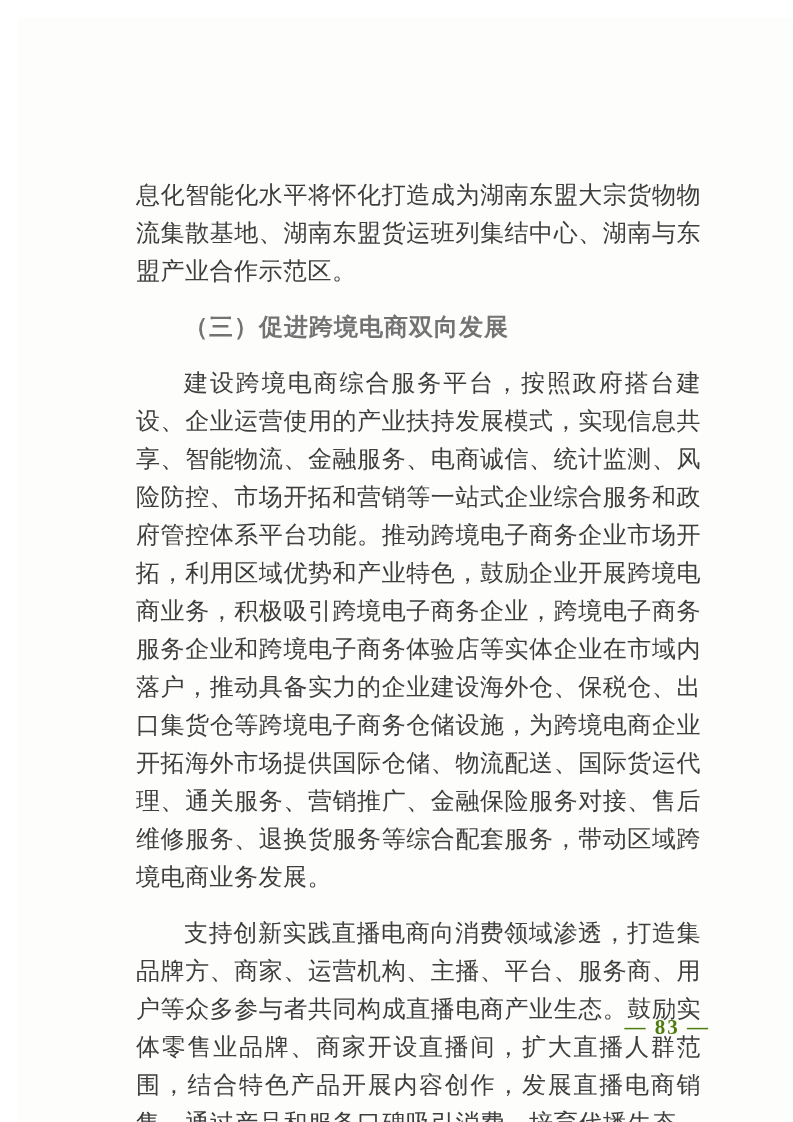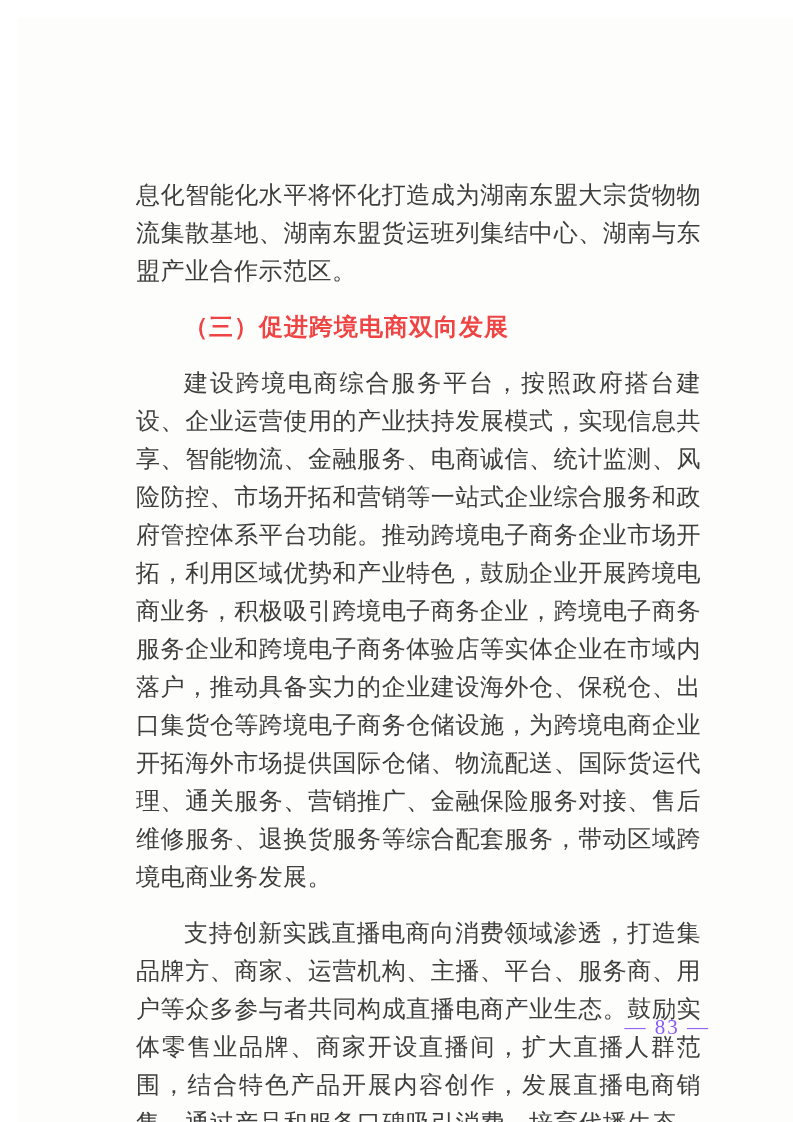--- a/index.html
+++ b/index.html
@@ -39,32 +39,33 @@
 
   .para.no-indent {
     text-indent: 0;
   }
 
   .section-heading {
     text-indent: 2em;
     font-weight: bold;
     font-size: 24px;
     line-height: 38px;
-    color: #ef4444;
+    color: #737373;
     letter-spacing: 1px;
   }
 
   .page-footer {
     position: absolute;
     right: 92px;
     top: 988px;
     font-size: 21px;
-    color: #8b5cf6;
+    color: #4d7c0f;
     letter-spacing: 2px;
     font-family: "Liberation Serif", "DejaVu Serif", serif;
+    font-weight: bold;
   }
 </style>
 </head>
 <body>
 
 <div class="page">
 
   <div class="content">
 
     <p class="para no-indent">息化智能化水平将怀化打造成为湖南东盟大宗货物物流集散基地、湖南东盟货运班列集结中心、湖南与东盟产业合作示范区。</p>

